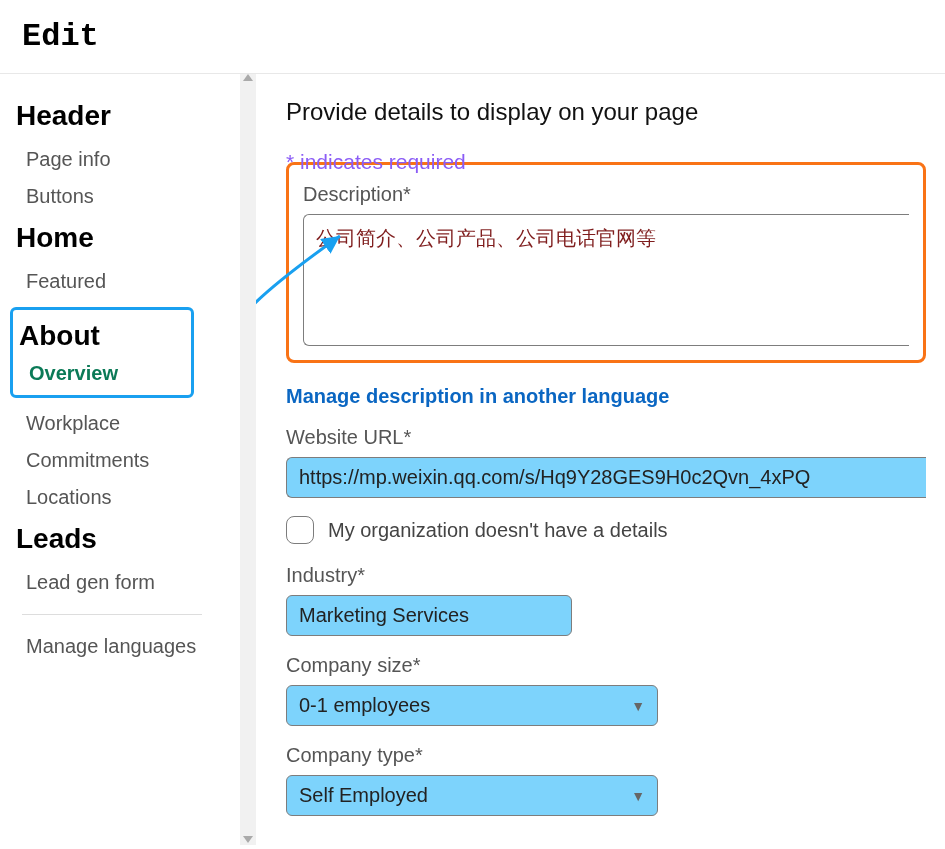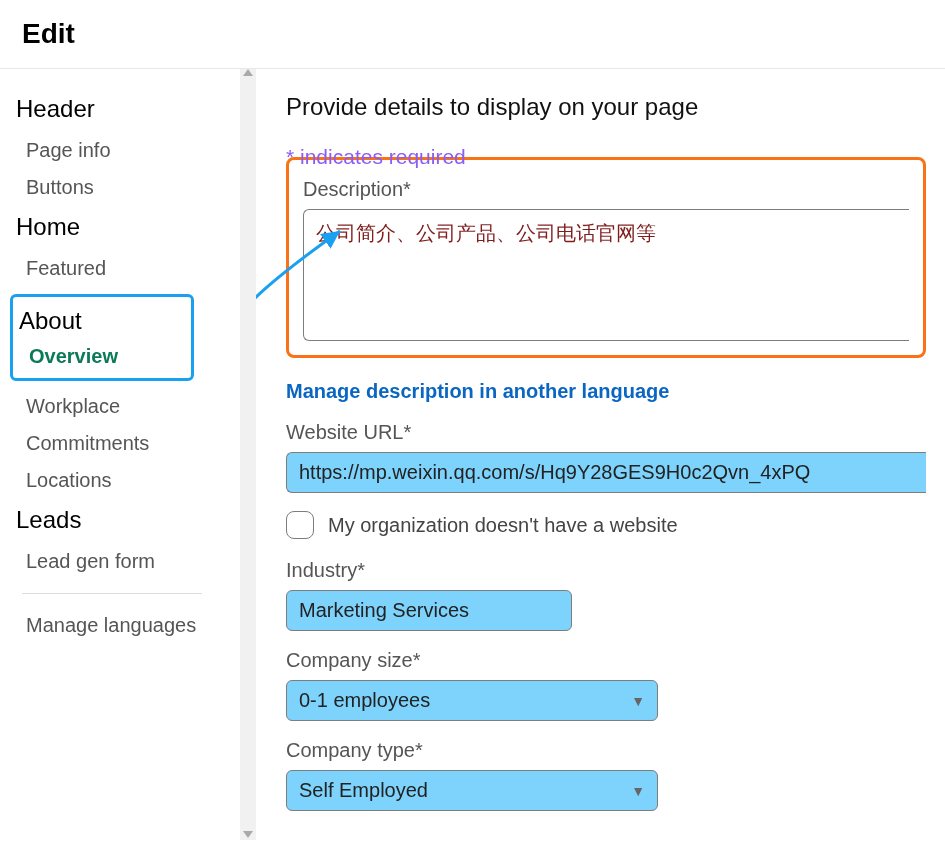--- a/index.html
+++ b/index.html
@@ -1,25 +1,25 @@
 <!DOCTYPE html>
 <html><head>
 <meta charset="utf-8">
 <style>
   * { box-sizing: border-box; margin: 0; padding: 0; }
   html, body { width: 945px; height: 849px; font-family: -apple-system, "Segoe UI", Arial, "Microsoft YaHei", sans-serif; background: #fff; color: #000; overflow: hidden; }
-  .page-title { font-size: 28px; font-weight: 700; padding: 18px 0 18px 22px; }
+  .page-title { font-size: 32px; font-weight: 700; padding: 18px 0 18px 22px; font-family: Liberation Mono, monospace; }
   .divider { height: 1px; background: #e8e8e8; }
   .layout { display: flex; height: calc(100% - 78px); }
   .sidebar { width: 240px; padding-left: 16px; padding-top: 20px; }
   .scroll-track { width: 16px; background: #f1f1f1; position: relative; }
   .scroll-thumb { position: absolute; top: 0; left: 3px; width: 0; height: 0; border-left: 5px solid transparent; border-right: 5px solid transparent; border-bottom: 7px solid #aaa; }
   .scroll-thumb-bottom { position: absolute; bottom: 2px; left: 3px; width: 0; height: 0; border-left: 5px solid transparent; border-right: 5px solid transparent; border-top: 7px solid #aaa; }
   .main { flex: 1; padding: 24px 0 0 30px; position: relative; overflow: hidden; }
-  .sb-header { font-size: 24px; font-weight: 400; color: #000; margin-top: 6px; margin-bottom: 16px; }
+  .sb-header { font-size: 28px; font-weight: 700; color: #000; margin-top: 6px; margin-bottom: 16px; }
   .sb-item { font-size: 20px; color: #555; margin: 14px 0 14px 10px; cursor: pointer; }
   .ab-group { border: 3px solid #19a0f0; border-radius: 6px; margin-top: 6px; margin-bottom: 10px; padding: 6px 10px 6px 0; margin-left: -6px; width: 184px; }
   .ab-group .sb-header { margin: 4px 0 10px 6px; }
   .ab-group .sb-active { color: #0b7a57; font-weight: 700; margin: 6px 0 4px 16px; font-size: 20px; }
   .sb-divider { height: 1px; width: 180px; background: #ddd; margin: 20px 0 20px 6px; }
   .main-heading { font-size: 24px; font-weight: 400; color: #111; }
   .req-note { margin-top: 24px; color: #8b5cf6; font-size: 21px; }
   .desc-box { border: 3px solid #f97316; border-radius: 8px; margin-top: -12px; padding: 18px 14px 14px 14px; width: 640px; }
   .field-label { font-size: 20px; color: #555; margin-bottom: 8px; }
   .ta-wrap { border: 1px solid #7d7d7d; border-right: none; border-radius: 6px 0 0 6px; padding: 10px 12px; height: 132px; font-size: 20px; color: #7f1d1d; width: 100%; background: #fff; }
@@ -91,21 +91,21 @@
 
     <div class="link-lang">Manage description in another language</div>
 
     <div class="field-block">
       <div class="field-label">Website URL*</div>
       <div class="tf tf-url">https://mp.weixin.qq.com/s/Hq9Y28GES9H0c2Qvn_4xPQ</div>
     </div>
 
     <div class="chk-row">
       <div class="chk"></div>
-      <div class="chk-label">My organization doesn't have a website</div>
+      <div class="chk-label">My organization doesn't have a details</div>
     </div>
 
     <div class="field-block">
       <div class="field-label">Industry*</div>
       <div class="tf tf-ind">
           <span>Marketing Services</span>
         </div>
     </div>
 
     <div class="field-block">

